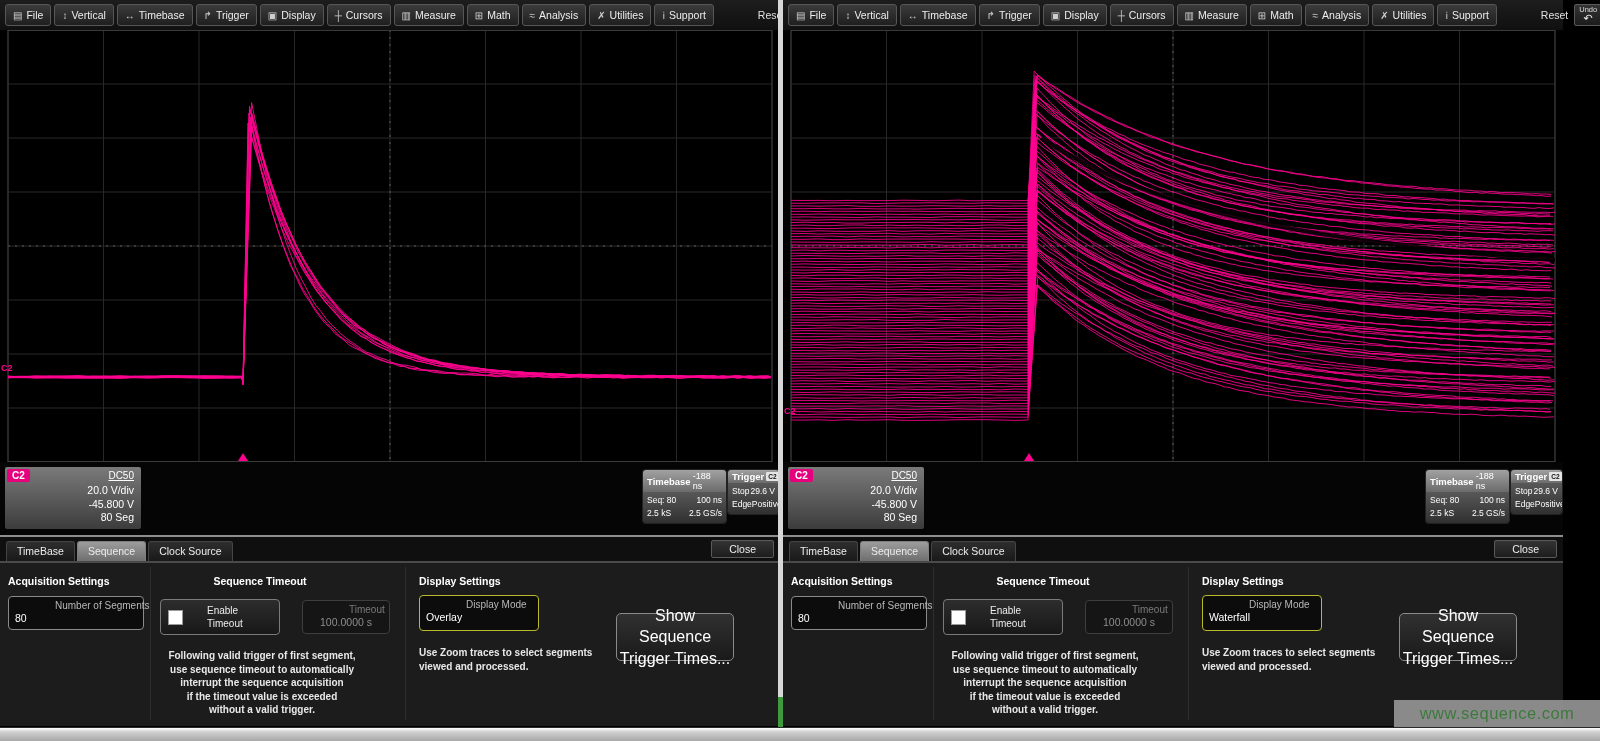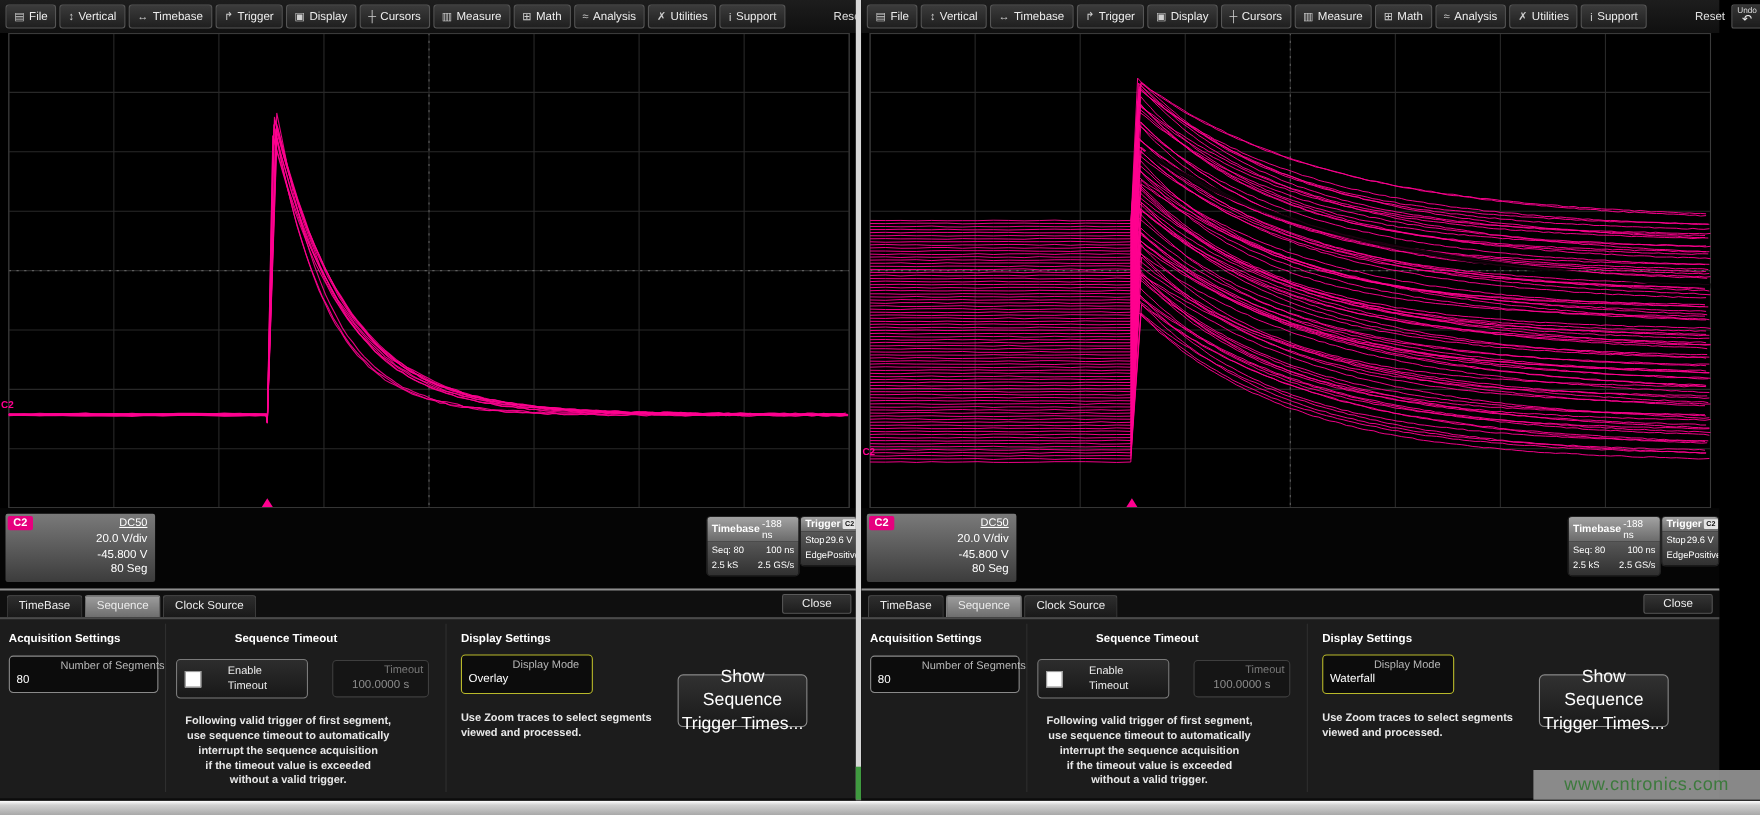--- a/index.html
+++ b/index.html
@@ -535,15 +535,15 @@
         <div class="show-btn">
           <div>Show Sequence</div>
           <div>Trigger Times...</div>
         </div>
       </div>
     </div>
   </div>
 </div>
   <div class="bottom-bar"></div>
   <div class="watermark" style="color: rgb(61, 122, 61);">
-    <span>www.cntronics.com</span>
+    <span>www.sequence.com</span>
   </div>
 </div>
 
 </body></html>

